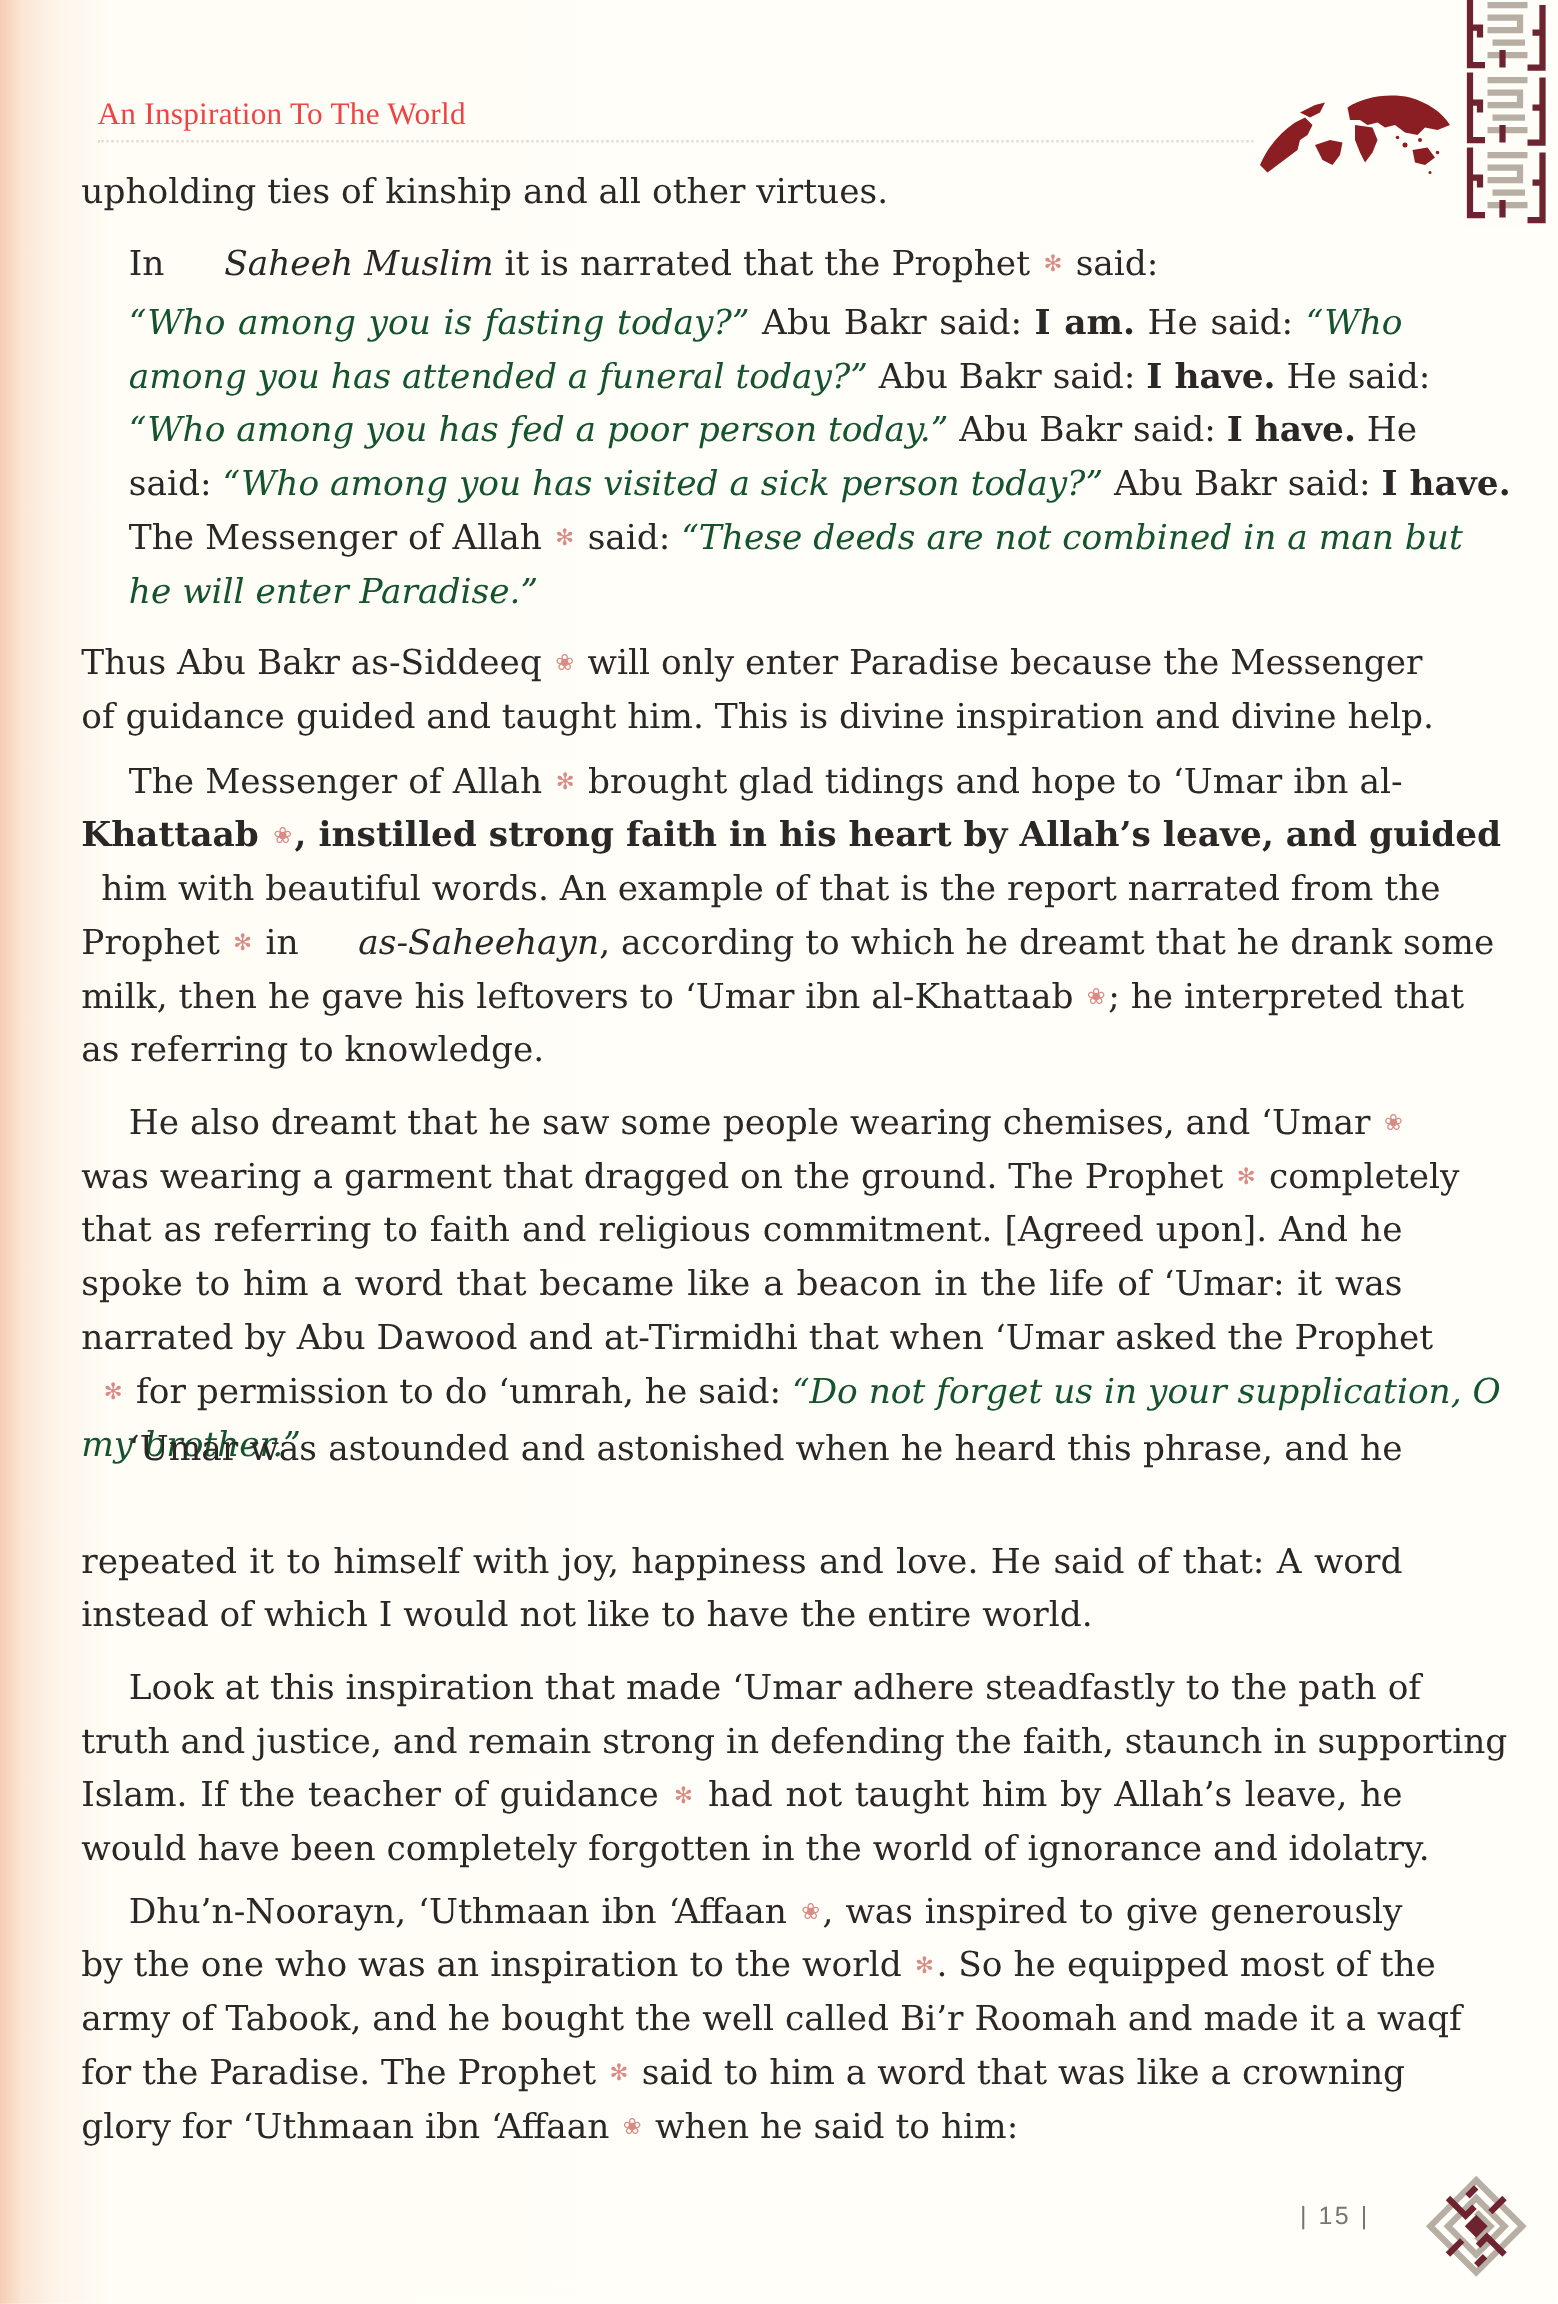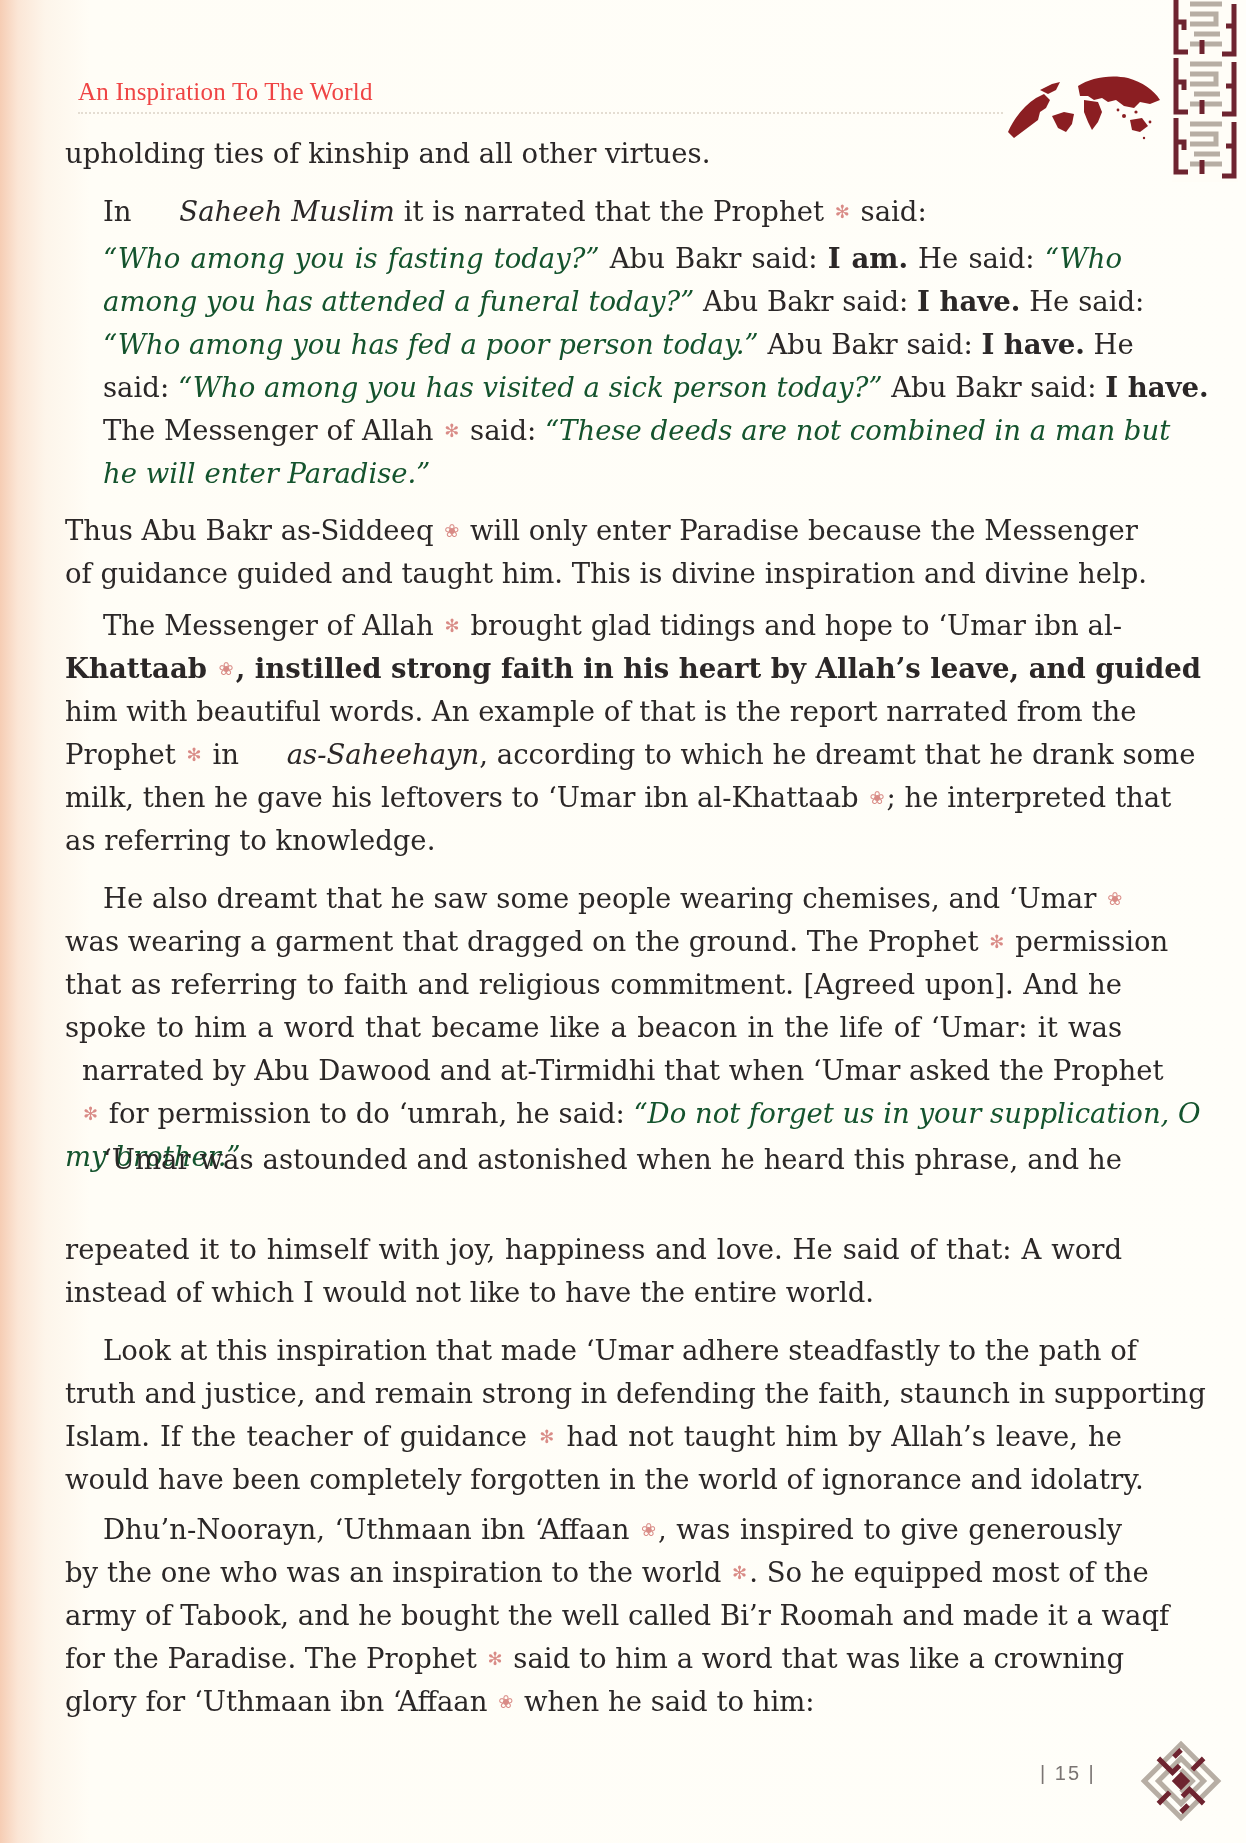--- a/index.html
+++ b/index.html
@@ -85,29 +85,29 @@
     <div class="line indent" style="top: 237px;"><span class="quote">“Who among you is fasting today?”</span><span> Abu Bakr said: </span><span class="b">I am.</span><span> He said: </span><span class="quote">“Who</span></div>
     <div class="line indent" style="top: 280px;"><span class="quote">among you has attended a funeral today?”</span><span> Abu Bakr said: </span><span class="b">I have.</span><span> He said:</span></div>
     <div class="line indent" style="top: 323px;"><span class="quote">“Who among you has fed a poor person today.”</span><span> Abu Bakr said: </span><span class="b">I have.</span><span> He</span></div>
     <div class="line indent" style="top: 366px;"><span>said: </span><span class="quote">“Who among you has visited a sick person today?”</span><span> Abu Bakr said: </span><span class="b">I have.</span></div>
     <div class="line indent" style="top: 409px;"><span>The Messenger of Allah </span><span class="sal">✻</span><span> said: </span><span class="quote">“These deeds are not combined in a man but</span></div>
     <div class="line indent last" style="top: 452px;"><span class="quote">he will enter Paradise.”</span></div>
     <div class="line" style="top: 509px;"><span>Thus Abu Bakr as-Siddeeq </span><span class="sal">❀</span><span> will only enter Paradise because the Messenger</span></div>
     <div class="line last" style="top: 552px;"><span>of guidance guided and taught him. This is divine inspiration and divine help.</span></div>
     <div class="line indent" style="top: 604px;"><span>The Messenger of Allah </span><span class="sal">✻</span><span> brought glad tidings and hope to ‘Umar ibn al-</span></div>
     <div class="line" style="top: 647px; font-weight: bold;"><span>Khattaab </span><span class="sal">❀</span><span>, instilled strong faith in his heart by Allah’s leave, and guided</span></div>
-    <div class="line" style="top: 690px;"><span>him with beautiful words. An example of that is the report narrated from the</span></div>
+    <div class="line" style="top: 690px; margin-left: 16px;"><span>him with beautiful words. An example of that is the report narrated from the</span></div>
     <div class="line" style="top: 733px;"><span>Prophet </span><span class="sal">✻</span><span> in </span><span class="i">as-Saheehayn</span><span>, according to which he dreamt that he drank some</span></div>
     <div class="line" style="top: 776px;"><span>milk, then he gave his leftovers to ‘Umar ibn al-Khattaab </span><span class="sal">❀</span><span>; he interpreted that</span></div>
     <div class="line last" style="top: 819px;"><span>as referring to knowledge.</span></div>
     <div class="line indent" style="top: 877px;"><span>He also dreamt that he saw some people wearing chemises, and ‘Umar </span><span class="sal">❀</span></div>
-    <div class="line" style="top: 920px;"><span>was wearing a garment that dragged on the ground. The Prophet </span><span class="sal">✻</span><span> permission</span></div>
+    <div class="line" style="top: 920px;"><span>was wearing a garment that dragged on the ground. The Prophet </span><span class="sal">✻</span><span> completely</span></div>
     <div class="line" style="top: 963px;"><span>that as referring to faith and religious commitment. [Agreed upon]. And he</span></div>
     <div class="line" style="top: 1006px;"><span>spoke to him a word that became like a beacon in the life of ‘Umar: it was</span></div>
-    <div class="line" style="top: 1049px; margin-left: 17px;"><span>narrated by Abu Dawood and at-Tirmidhi that when ‘Umar asked the Prophet</span></div>
+    <div class="line" style="top: 1049px;"><span>narrated by Abu Dawood and at-Tirmidhi that when ‘Umar asked the Prophet</span></div>
     <div class="line" style="top: 1092px; margin-left: 16px;"><span class="sal">✻</span><span> for permission to do ‘umrah, he said: </span><span class="quote">“Do not forget us in your supplication, O</span></div>
     <div class="line last" style="top: 1135px;"><span class="quote">my brother.”</span></div>
     <div class="line indent" style="top: 1138px;"><span>‘Umar was astounded and astonished when he heard this phrase, and he</span></div>
     <div class="line" style="top: 1228px;"><span>repeated it to himself with joy, happiness and love. He said of that: A word</span></div>
     <div class="line last" style="top: 1271px;"><span>instead of which I would not like to have the entire world.</span></div>
     <div class="line indent" style="top: 1329px;"><span>Look at this inspiration that made ‘Umar adhere steadfastly to the path of</span></div>
     <div class="line" style="top: 1372px;"><span>truth and justice, and remain strong in defending the faith, staunch in supporting</span></div>
     <div class="line" style="top: 1415px;"><span>Islam. If the teacher of guidance </span><span class="sal">✻</span><span> had not taught him by Allah’s leave, he</span></div>
     <div class="line" style="top: 1458px;"><span>would have been completely forgotten in the world of ignorance and idolatry.</span></div>
     <div class="line indent" style="top: 1508px;"><span>Dhu’n-Noorayn, ‘Uthmaan ibn ‘Affaan </span><span class="sal">❀</span><span>, was inspired to give generously</span></div>

